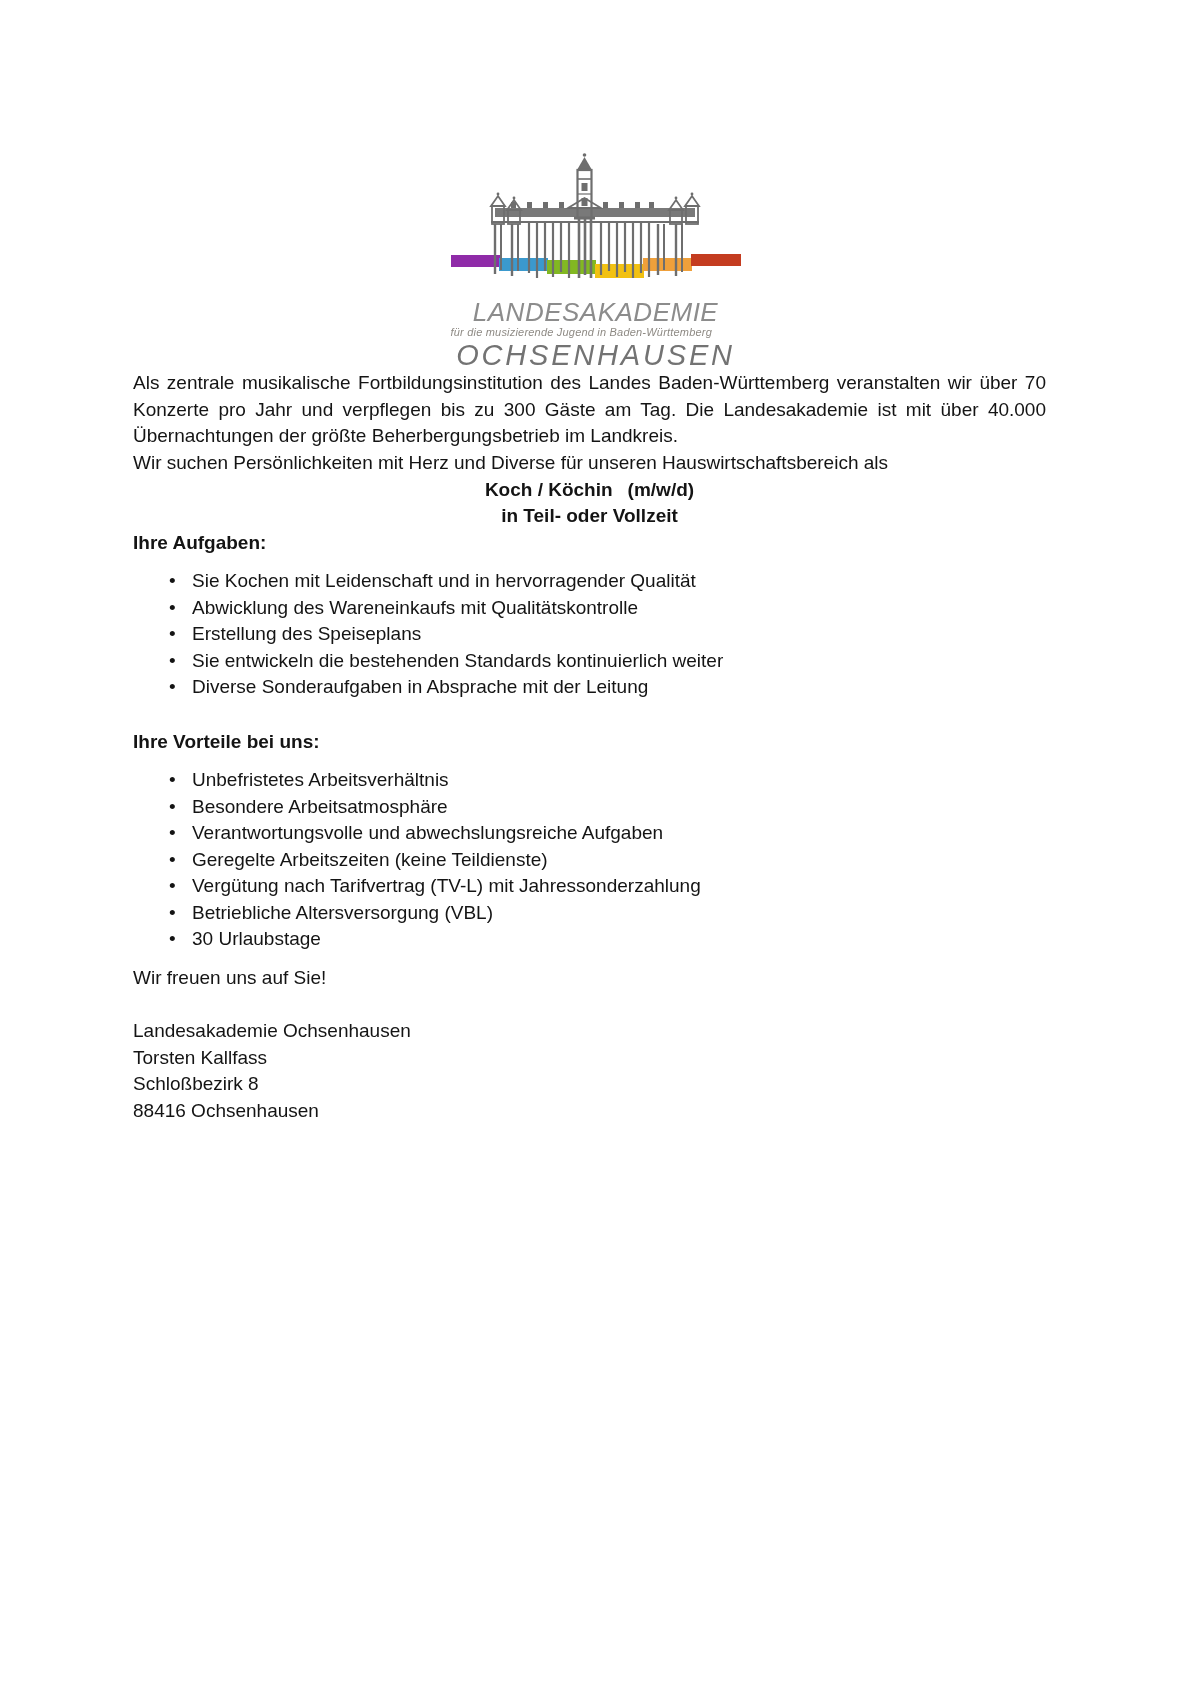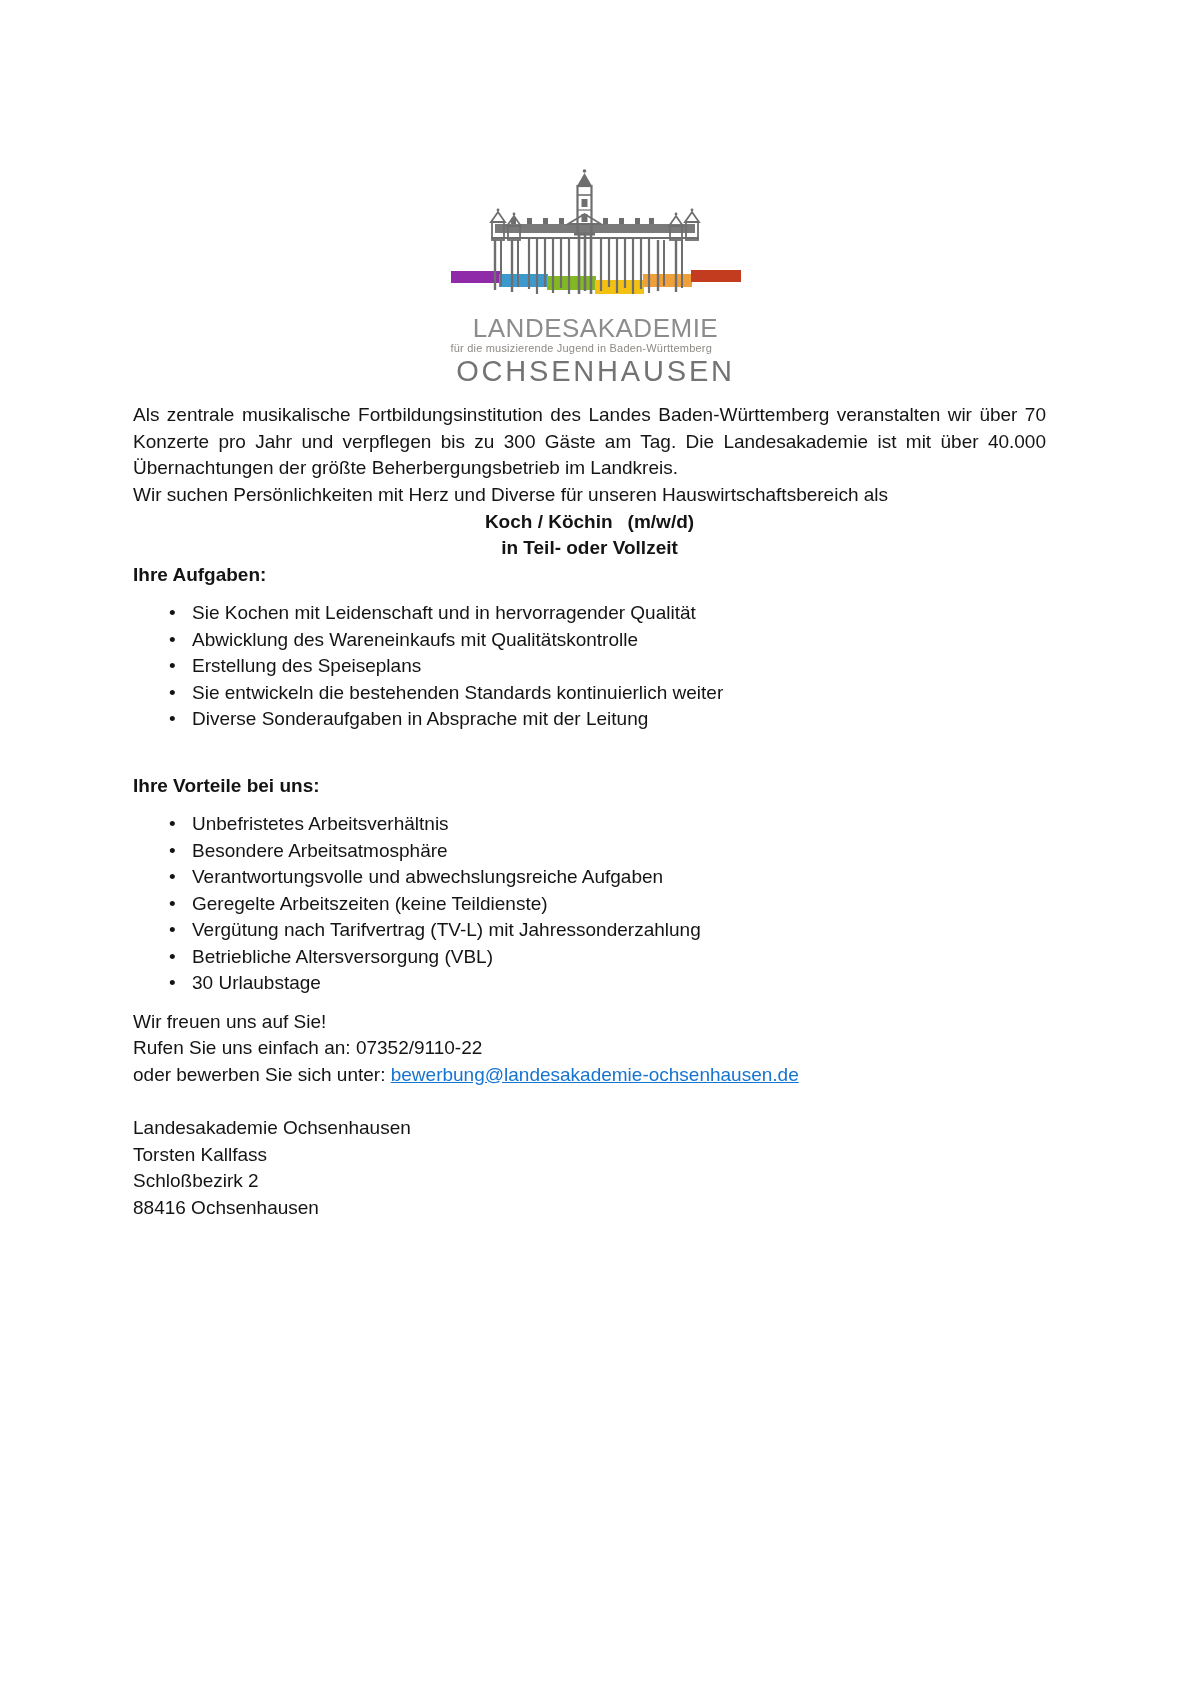--- a/index.html
+++ b/index.html
@@ -8,21 +8,21 @@
     width:1191px;height:1684px;
     margin:0 auto;
     background:#ffffff;
     box-sizing:border-box;
     padding-top:152px;
     font-family:"Liberation Sans","DejaVu Sans",sans-serif;
     color:#141414;
     overflow:hidden;
   }
   
-  .logo-block{width:290px;margin:16px auto;}
+  .logo-block{width:290px;margin:0 auto;font-style:italic;}
   .logo-art{position:relative;width:290px;height:128px;}
   .logo-art svg{position:relative;z-index:2;display:block;}
   .bar-seg{position:absolute;z-index:1;}
   .seg0{left:0;  top:103;width:49px;height:12px;}
   .seg1{left:48px;top:106px;width:49px;height:13px;}
   .seg2{left:96px;top:108px;width:49px;height:14px;}
   .seg3{left:144px;top:112px;width:49px;height:14px;}
   .seg4{left:192px;top:106px;width:49px;height:13px;}
   .seg5{left:240px;top:102px;width:50px;height:12px;}
   .bar-seg{top:0;} 
@@ -43,21 +43,21 @@
   }
   
   .content{width:913px;margin-left:133px;font-size:19px;line-height:26.5px;}
   .content p{margin:0;padding:0;}
   .p-intro{margin-top:22px;text-align:justify;height:80px;overflow:visible;}
   .p-seek{margin-top:50px;}
   .job-title{margin-top:24px;text-align:center;font-weight:bold;}
   .job-title .suffix{font-weight:bold;margin-left:15px;}
   .job-subtitle{text-align:center;font-weight:bold;}
   .sec-heading{font-weight:bold;}
-  .sec-heading.benefits{margin-top:40px;}
+  .sec-heading.benefits{margin-top:28px;}
   ul.dotlist{list-style:none;margin:12px;padding:0;}
   ul.dotlist li{
     position:relative;padding-left:47px;line-height:26.5px;
   }
   ul.dotlist li::before{
     content:"•";
     position:absolute;left:24px;top:0;
     font-size:19px;
   }
   .p-farewell{margin-top:29px;}
@@ -176,23 +176,22 @@
       <li>Besondere Arbeitsatmosphäre</li>
       <li>Verantwortungsvolle und abwechslungsreiche Aufgaben</li>
       <li>Geregelte Arbeitszeiten (keine Teildienste)</li>
       <li>Vergütung nach Tarifvertrag (TV-L) mit Jahressonderzahlung</li>
       <li>Betriebliche Altersversorgung (VBL)</li>
       <li>30 Urlaubstage</li>
     </ul>
 
     <p class="p-farewell">Wir freuen uns auf Sie!</p>
 
-    <p class="p-contact"><span>Rufen Sie uns einfach an: </span><span>07352/9110-22</span><br><span>oder bewerben Sie sich unter: </span><a href="#" class="email-link" style="color: rgb(22, 116, 209);">bewerbung@landesakademie-ochsenhausen.de</a></p>
 
     <div class="address">
       <div>Landesakademie Ochsenhausen</div>
       <div>Torsten Kallfass</div>
-      <div>Schloßbezirk 2</div>
+      <div>Schloßbezirk 8</div>
       <div>88416 Ochsenhausen</div>
     </div>
 
   </div>
 </div>
 
 </body></html>

